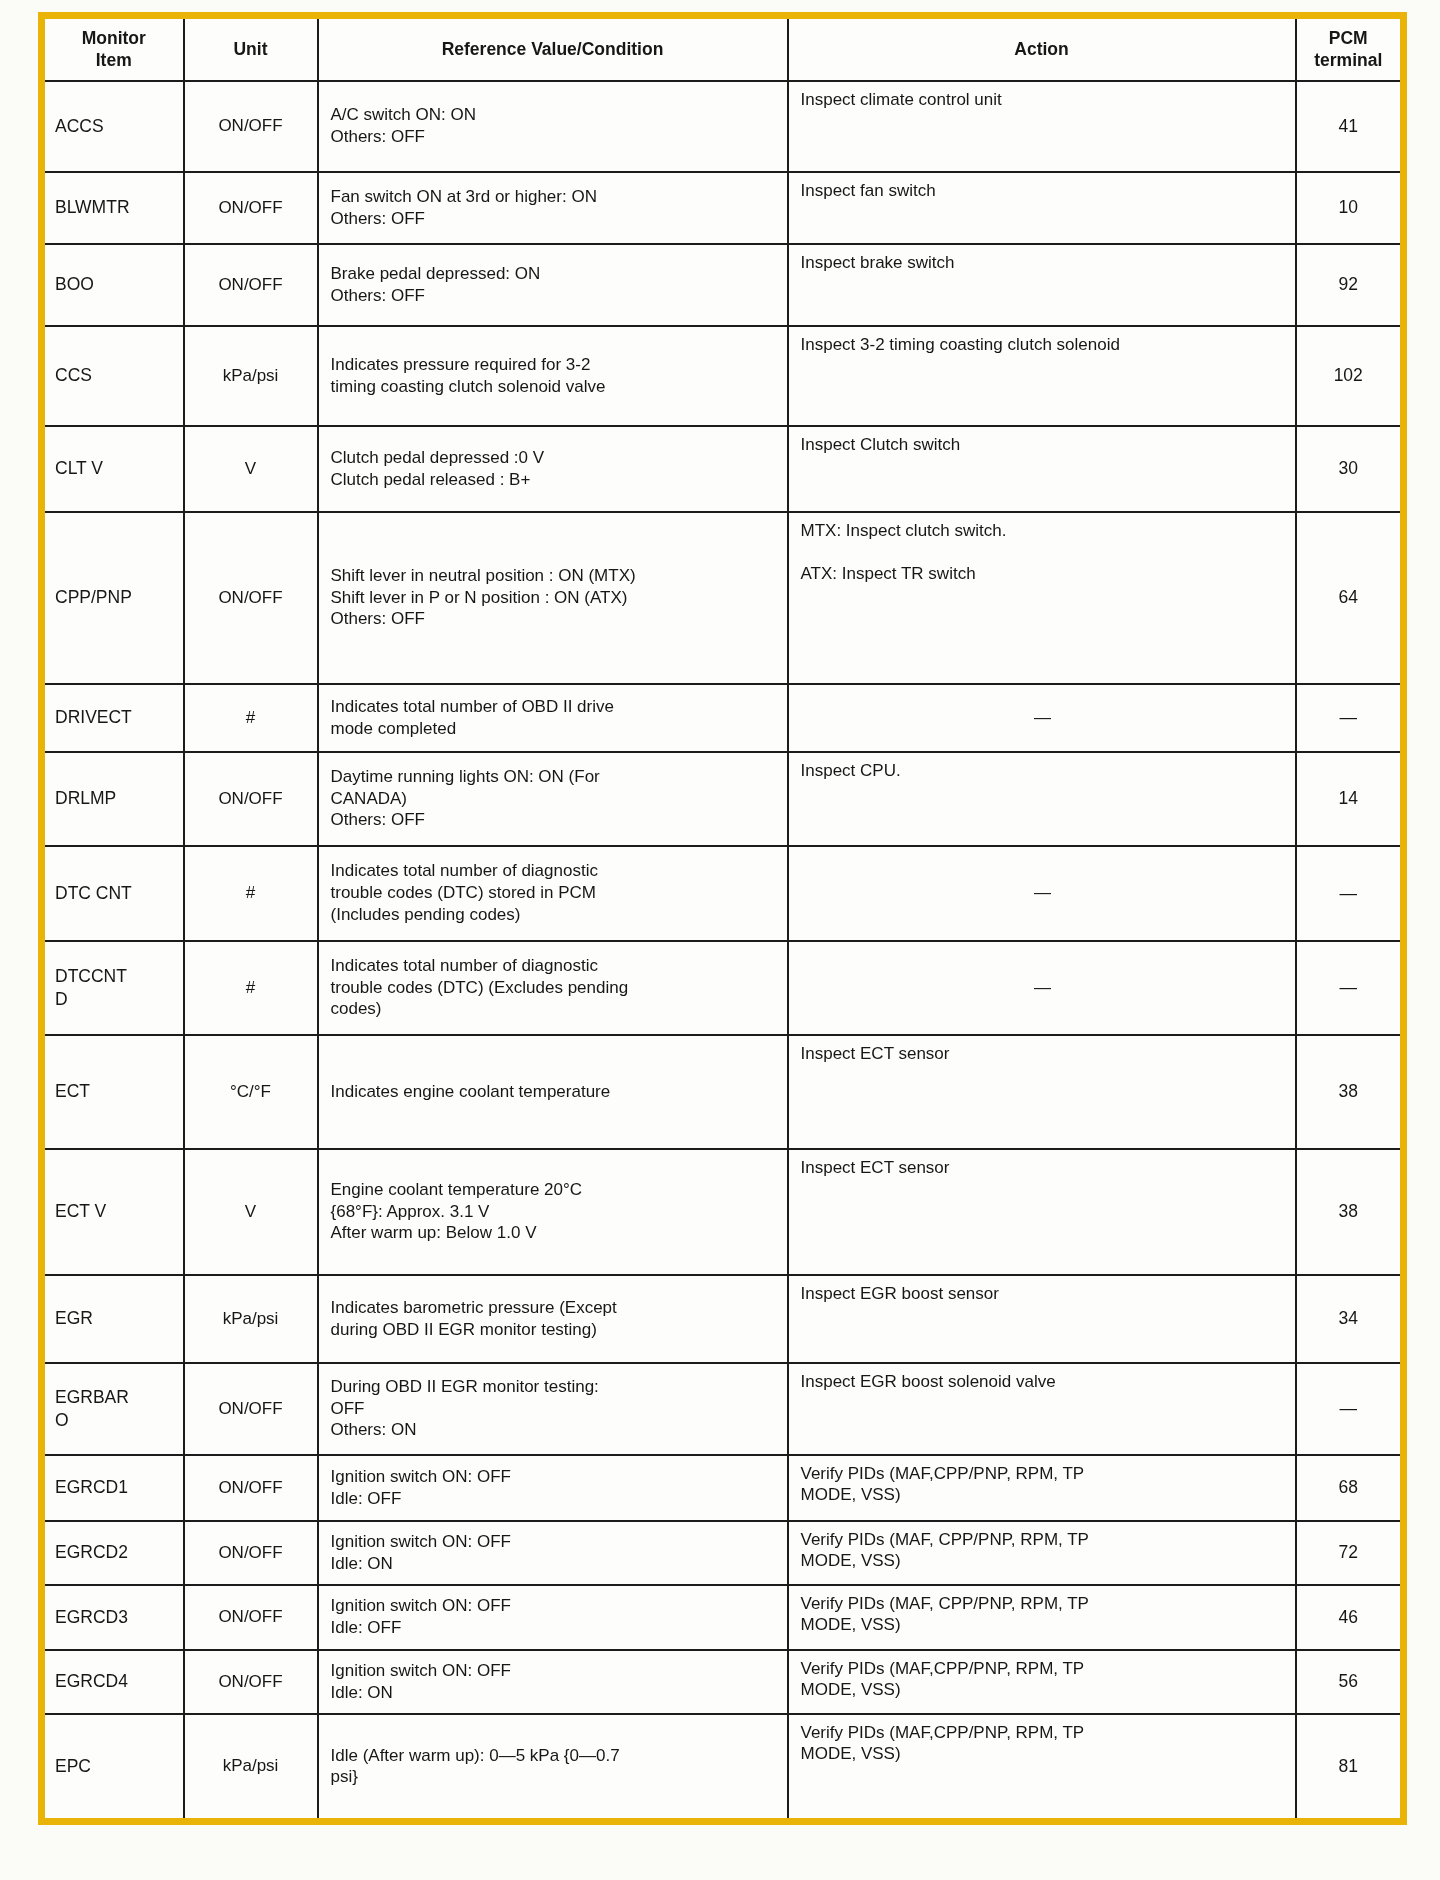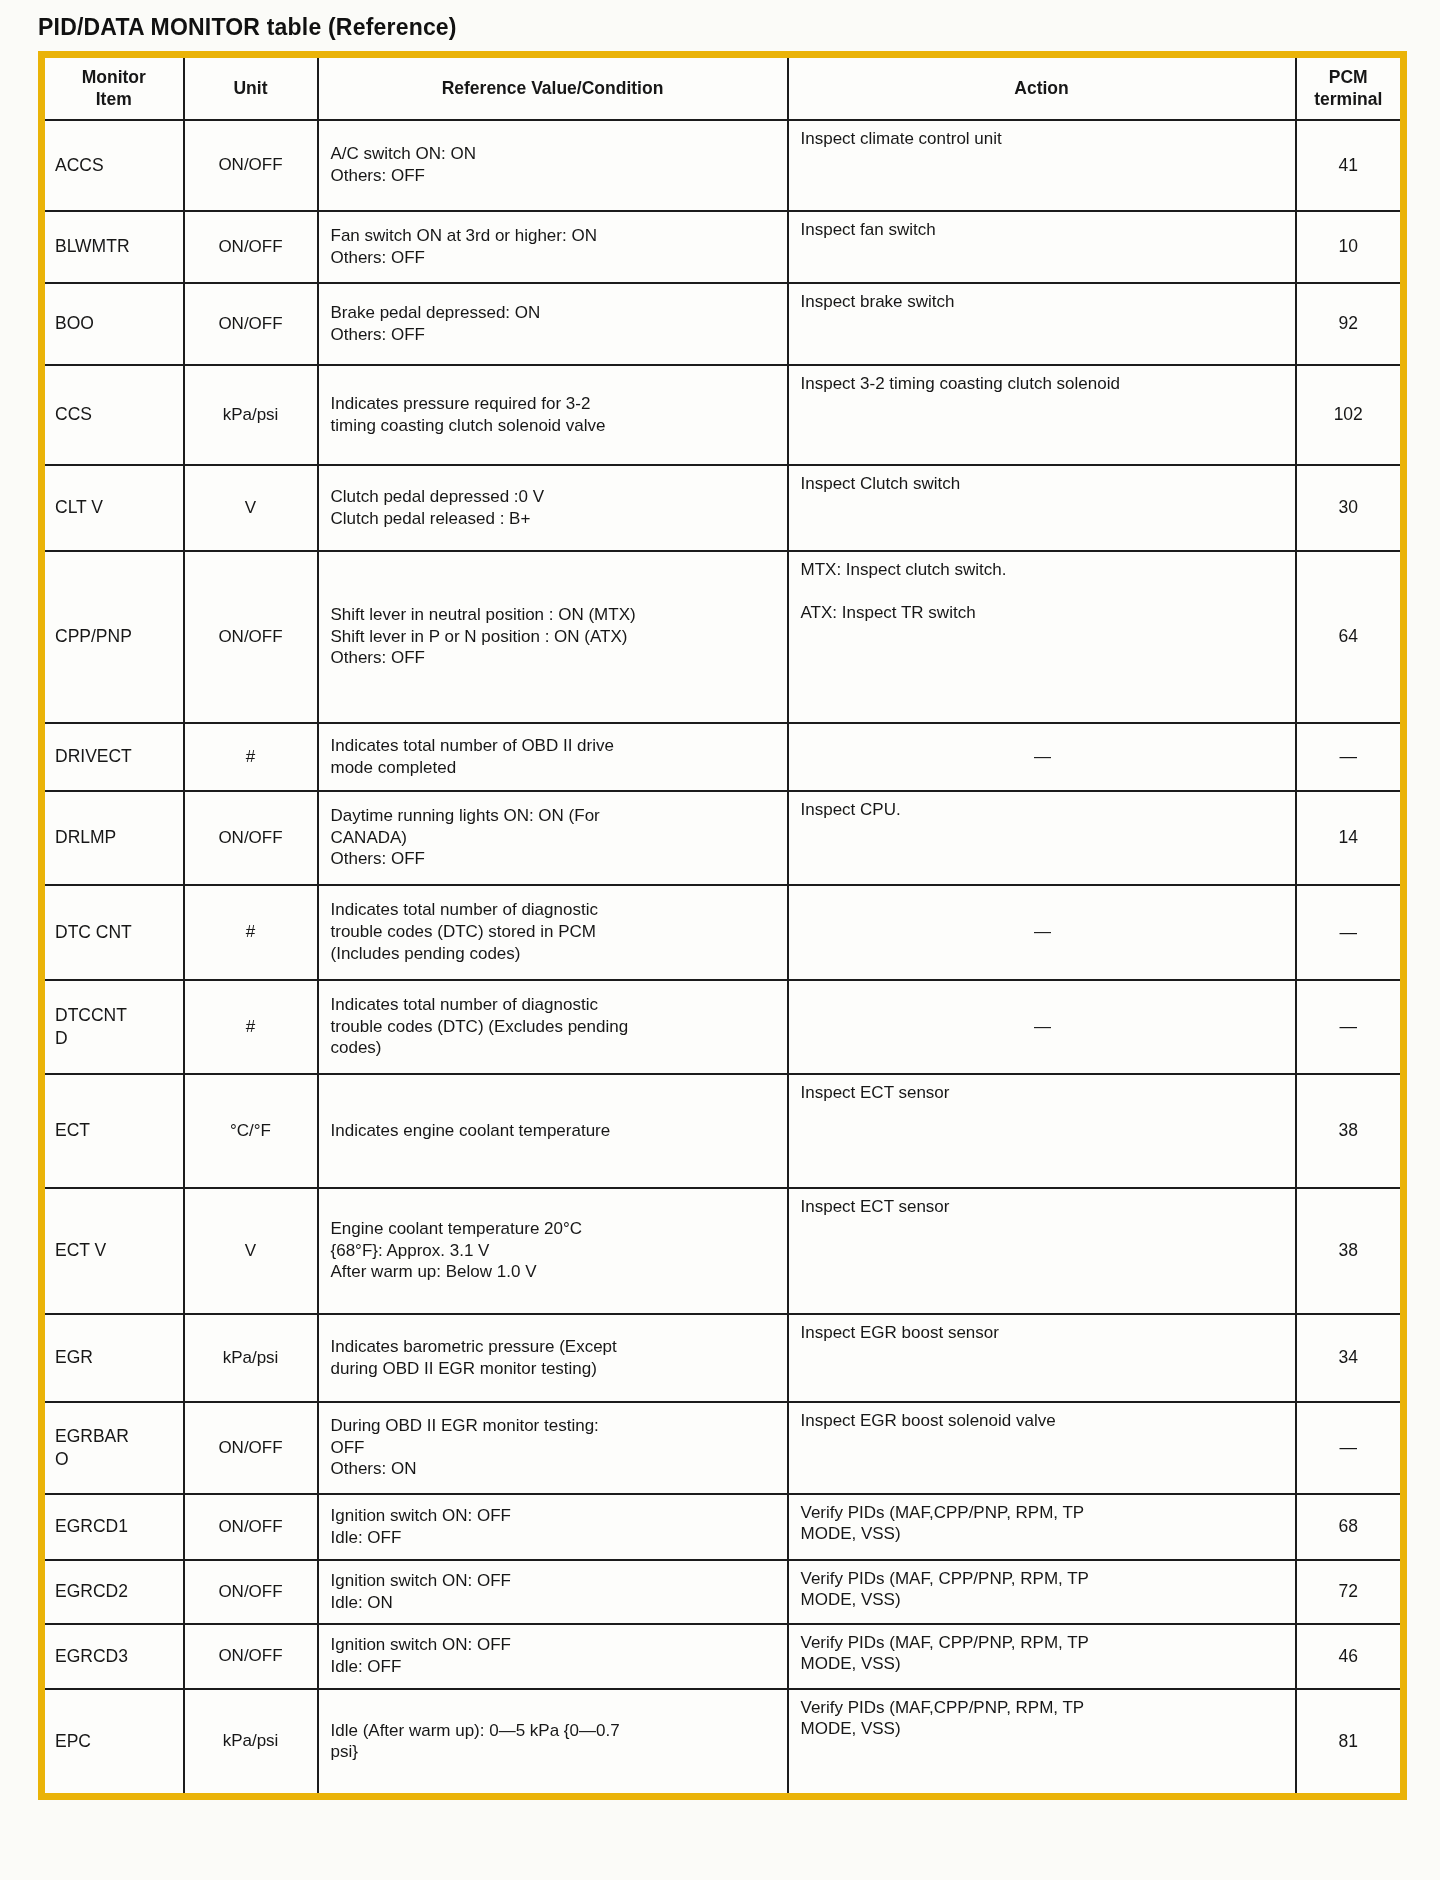--- a/index.html
+++ b/index.html
@@ -85,21 +85,20 @@
     text-align: center;
     vertical-align: middle;
     font-size: 17.5px;
   }
 </style>
 </head>
 <body>
 
 <div class="page">
 
-  <div class="page-title">PID/DATA MONITOR table (Reference)</div>
 
   <table class="pid-table">
     <colgroup>
       <col class="w-item">
       <col class="w-unit">
       <col class="w-ref">
       <col class="w-action">
       <col class="w-terminal">
     </colgroup>
     <thead>
@@ -255,20 +254,29 @@
         </tr>
         <tr style="height: 65px;">
           <td class="col-item">EGRCD3</td>
           <td class="col-unit">ON/OFF</td>
           <td class="col-ref">Ignition switch ON: OFF
 Idle: OFF</td>
           <td class="col-action">Verify PIDs (MAF, CPP/PNP, RPM, TP
 MODE, VSS)</td>
           <td class="col-terminal">46</td>
         </tr>
+        <tr style="height: 64px;">
+          <td class="col-item">EGRCD4</td>
+          <td class="col-unit">ON/OFF</td>
+          <td class="col-ref">Ignition switch ON: OFF
+Idle: ON</td>
+          <td class="col-action">Verify PIDs (MAF,CPP/PNP, RPM, TP
+MODE, VSS)</td>
+          <td class="col-terminal">56</td>
+        </tr>
         <tr style="height: 108px;">
           <td class="col-item">EPC</td>
           <td class="col-unit">kPa/psi</td>
           <td class="col-ref">Idle (After warm up): 0—5 kPa {0—0.7
 psi}</td>
           <td class="col-action">Verify PIDs (MAF,CPP/PNP, RPM, TP
 MODE, VSS)</td>
           <td class="col-terminal">81</td>
         </tr>
       </tbody>

